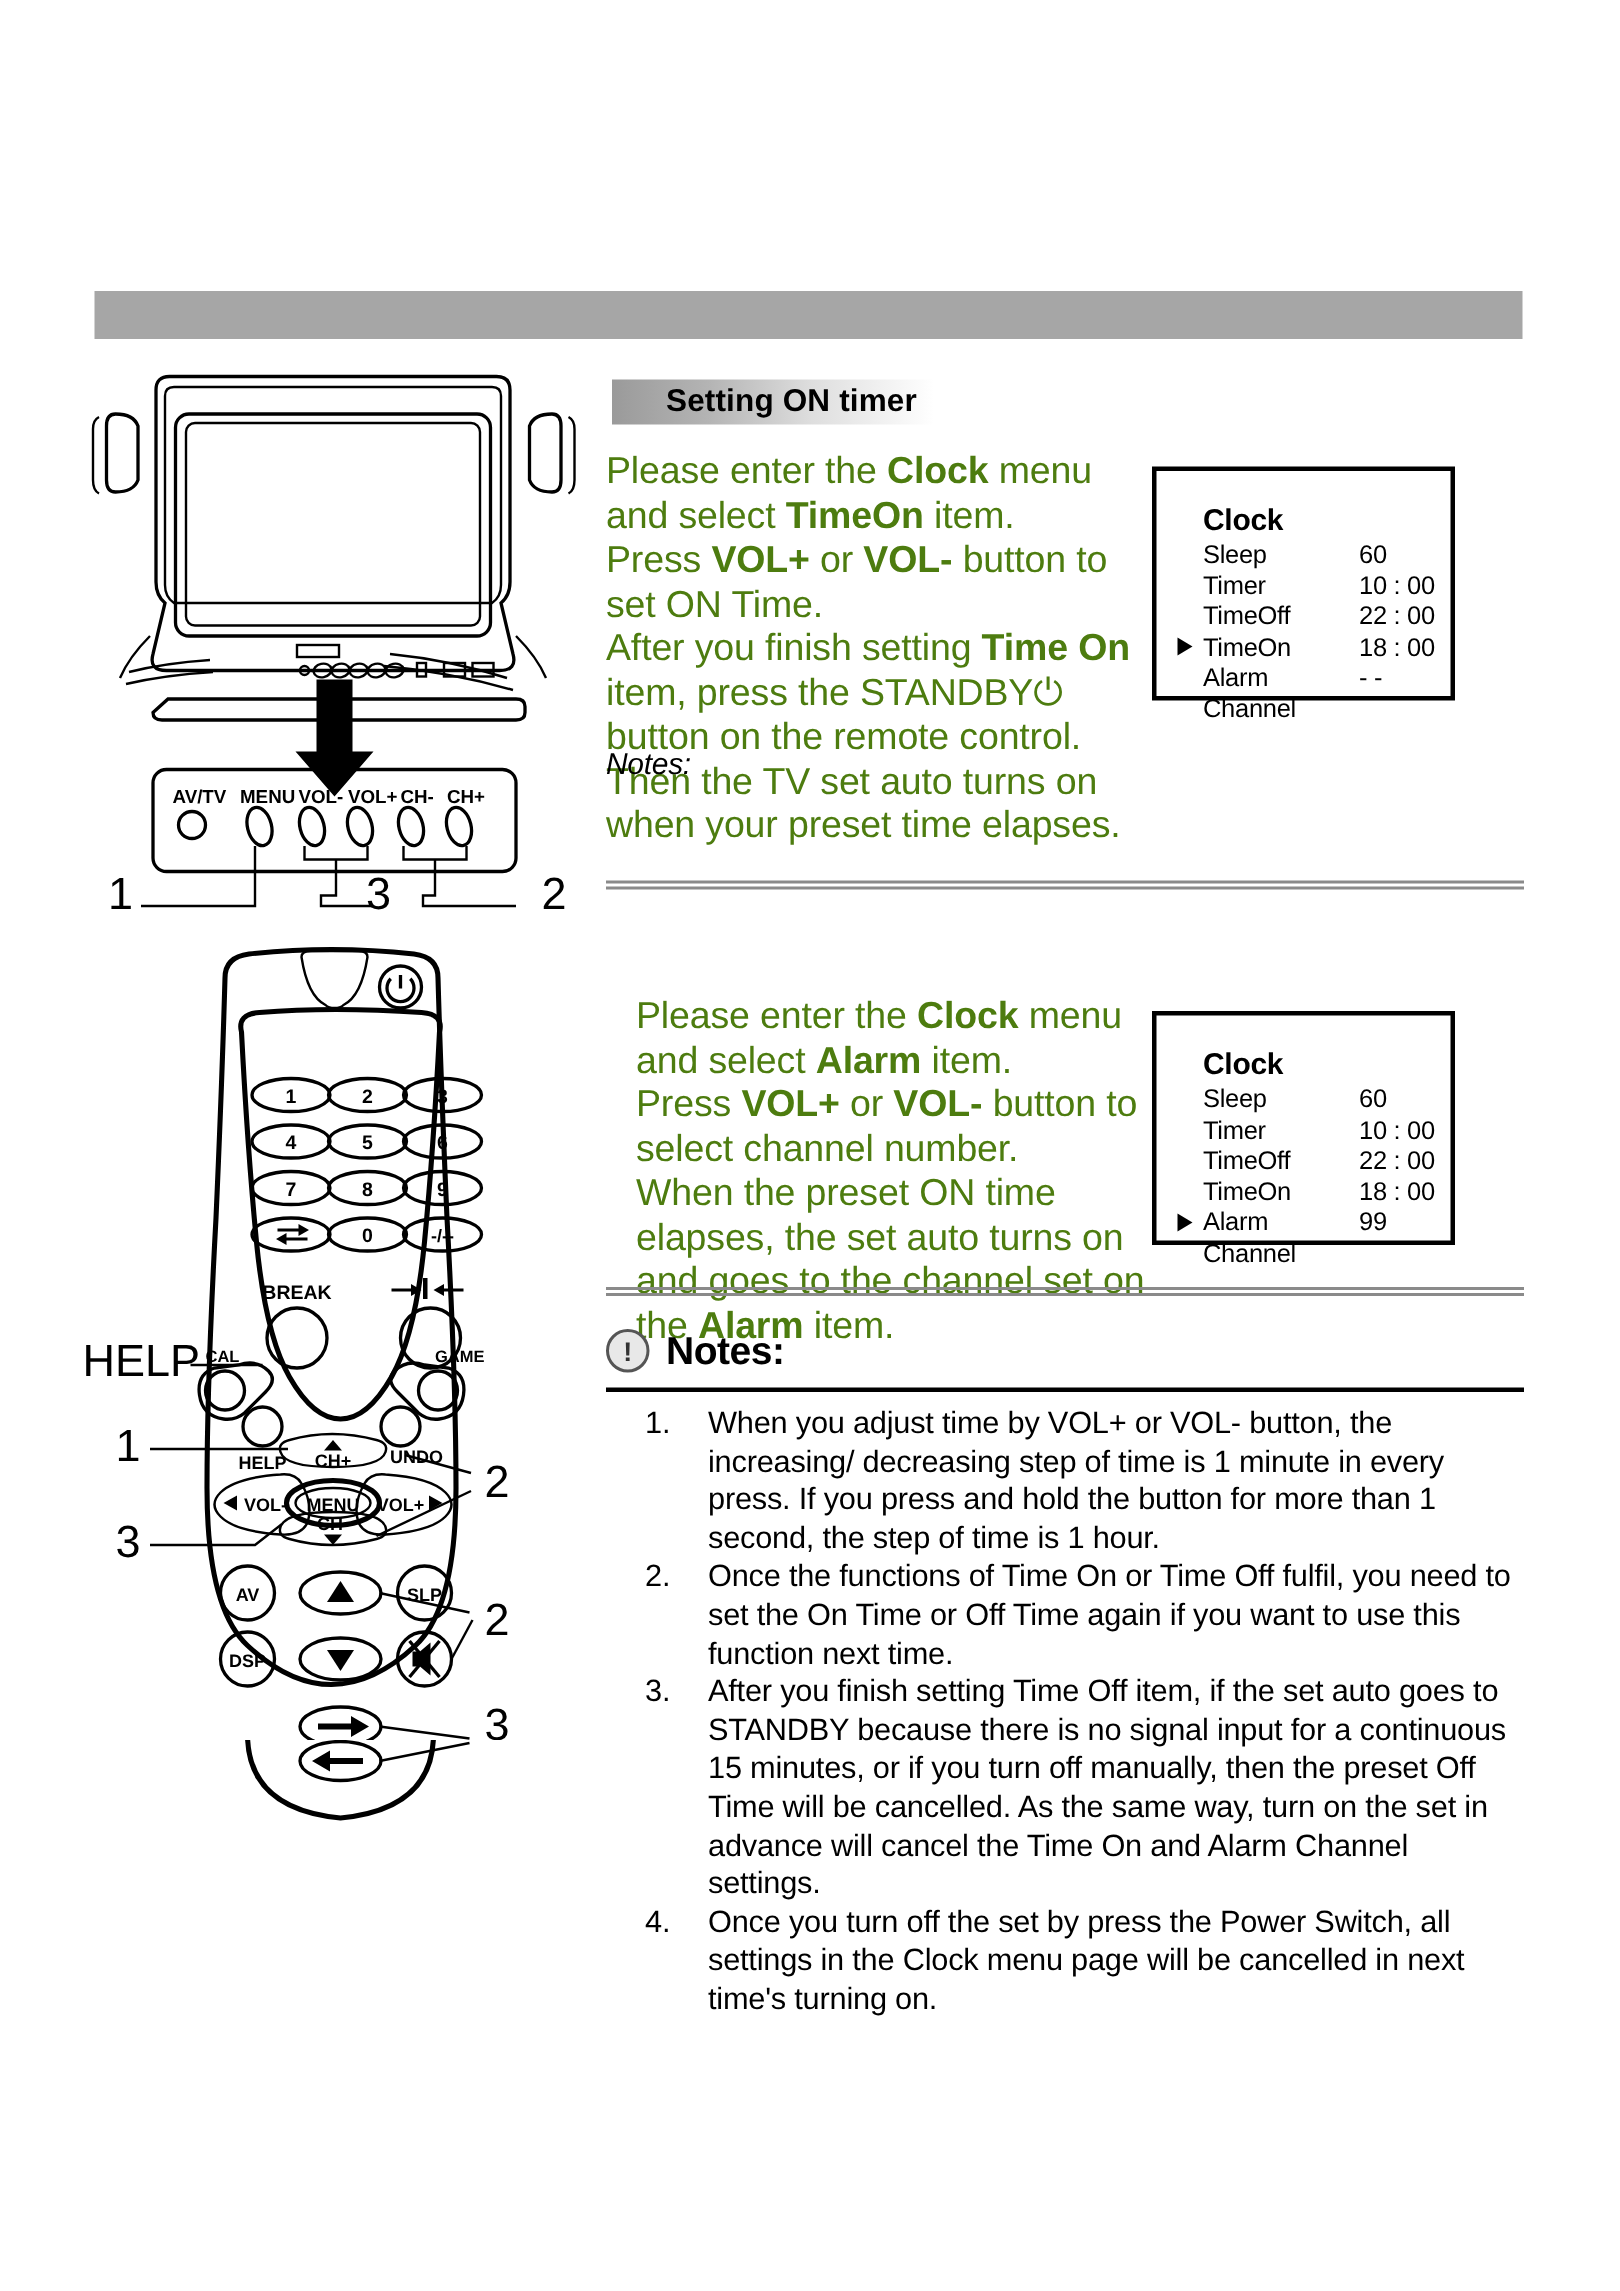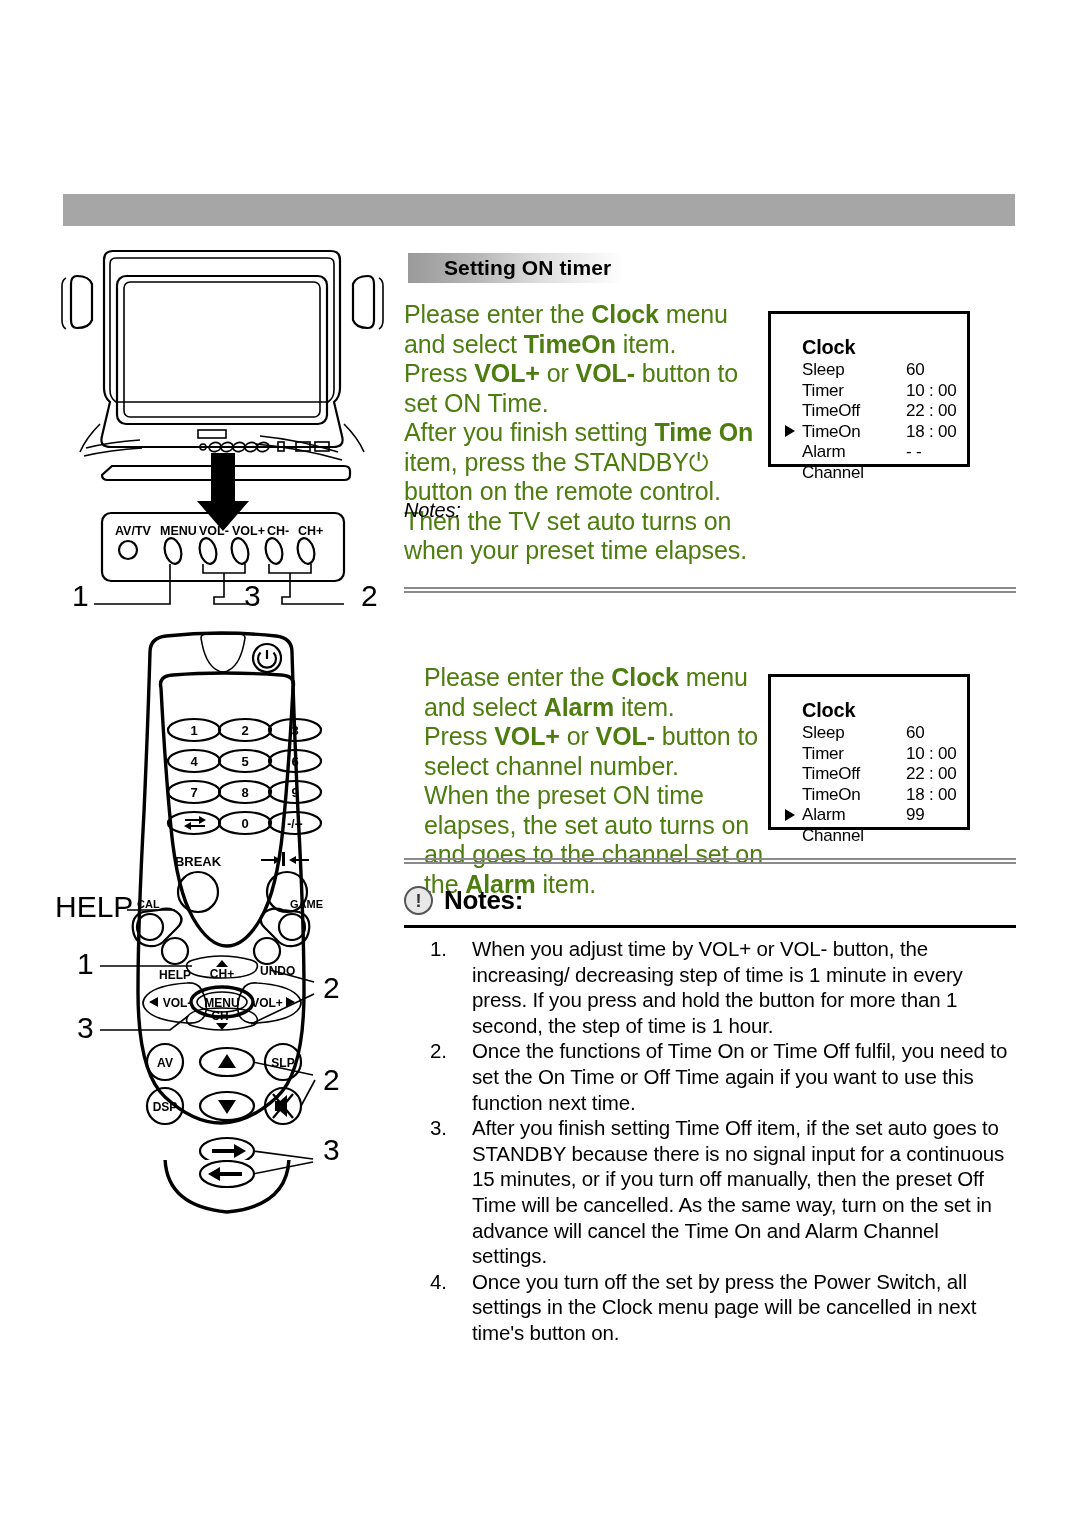--- a/index.html
+++ b/index.html
@@ -503,18 +503,18 @@
       <div class="note-item">
         <span class="note-num">2.</span>
         <span class="note-body">Once the functions of Time On or Time Off fulfil, you need to set the On Time or Off Time again if you want to use this function next time.</span>
       </div>
       <div class="note-item">
         <span class="note-num">3.</span>
         <span class="note-body">After you finish setting Time Off item, if the set auto goes to STANDBY because there is no signal input for a continuous 15 minutes, or if you turn off manually, then the preset Off Time will be cancelled. As the same way, turn on the set in advance will cancel the Time On and Alarm Channel settings.</span>
       </div>
       <div class="note-item">
         <span class="note-num">4.</span>
-        <span class="note-body">Once you turn off the set by press the Power Switch, all settings in the Clock menu page will be cancelled in next time's button on.</span>
+        <span class="note-body">Once you turn off the set by press the Power Switch, all settings in the Clock menu page will be cancelled in next time's turning on.</span>
       </div>
     </div>
 
 
 </div>
 
 </body></html>

